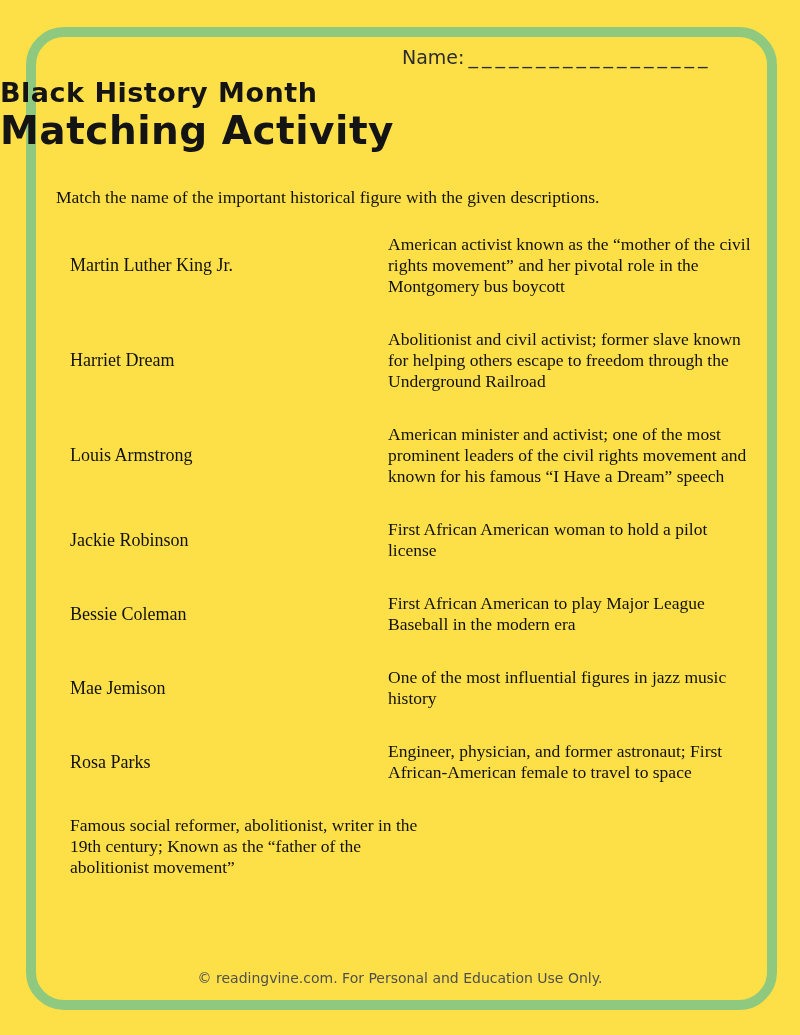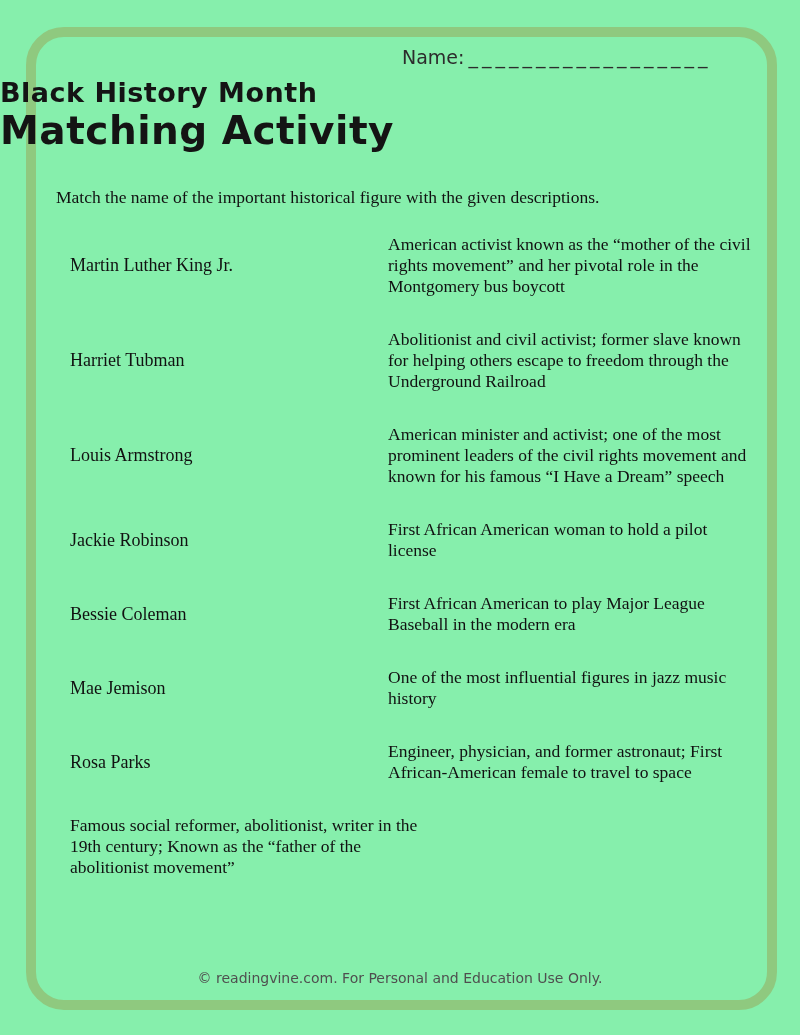--- a/index.html
+++ b/index.html
@@ -1,17 +1,17 @@
 <!DOCTYPE html>
 <html><head>
 <meta charset="utf-8">
 <style>
   html,body { margin:0; padding:0; background:#ffffff; }
   .page {
-    position:relative; width:800px; height:1035px; background:#86efac;
+    position:relative; width:800px; height:1035px; background:#fde047;
     font-family:"Liberation Serif", serif; overflow:hidden;
   }
   .frame {
     position:absolute; left:26px; top:27px; width:751px; height:983px;
     box-sizing:border-box; border:10px solid #8fc97f; border-radius:38px;
   }
   .name-row {
     position:absolute; left:402px; top:46px;
     font-family:"DejaVu Sans", sans-serif; font-size:19px; color:#2c2c2c;
     white-space:nowrap;
@@ -59,21 +59,21 @@
 
   <div class="instructions">Match the name of the important historical figure with the given descriptions.</div>
 
   <div class="match-list" id="match-list">
   <div class="match-row">
     <div class="name-cell">Martin Luther King Jr.</div>
     <div class="desc-cell">American activist known as the “mother of the civil rights movement” and her pivotal role in the Montgomery bus boycott</div>
   </div>
 
   <div class="match-row">
-    <div class="name-cell">Harriet Tubman</div>
+    <div class="name-cell">Harriet Dream</div>
     <div class="desc-cell">Abolitionist and civil activist; former slave known for helping others escape to freedom through the Underground Railroad</div>
   </div>
 
   <div class="match-row">
     <div class="name-cell">Louis Armstrong</div>
     <div class="desc-cell">American minister and activist; one of the most prominent leaders of the civil rights movement and known for his famous “I Have a Dream” speech</div>
   </div>
 
   <div class="match-row">
     <div class="name-cell">Jackie Robinson</div>

